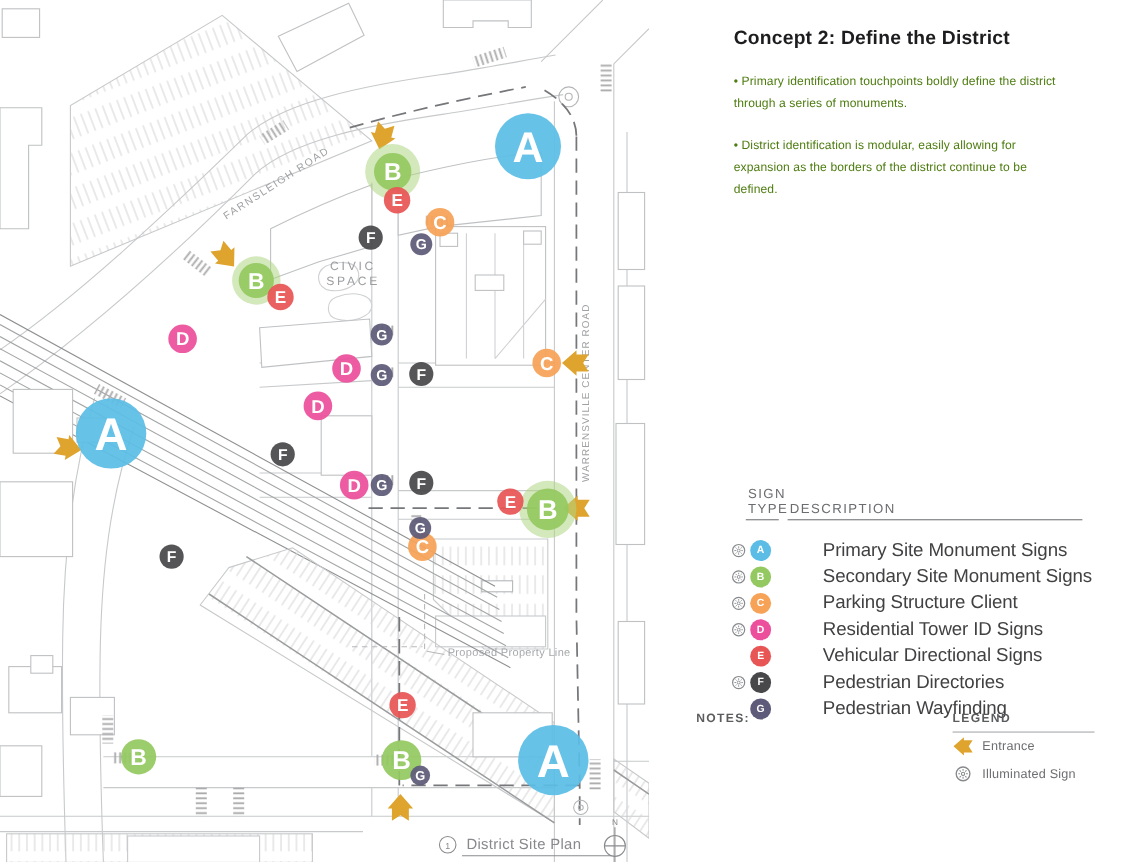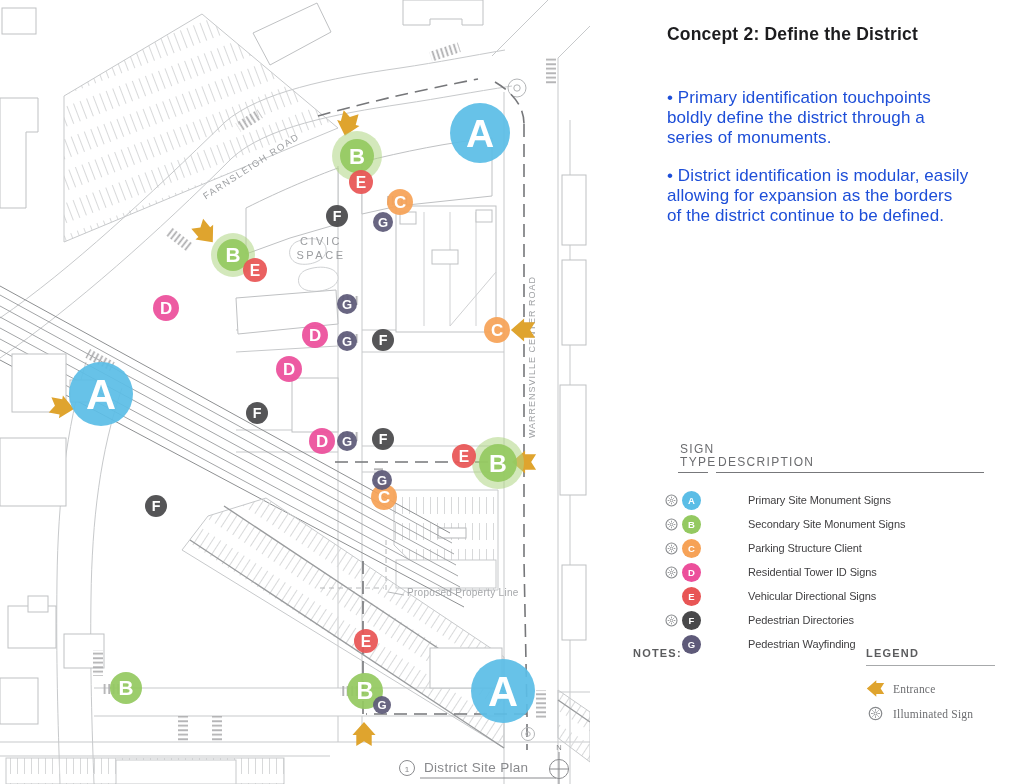--- a/index.html
+++ b/index.html
@@ -1,45 +1,45 @@
 <!DOCTYPE html>
 <html><head>
 <meta charset="utf-8">
 <style>
   html,body{margin:0;padding:0;background:#fff;}
   body{width:1024px;height:784px;position:relative;overflow:hidden;
        font-family:"Liberation Sans",sans-serif;}
   #map{position:absolute;left:0;top:0;}
   .panel-title{position:absolute;left:667px;top:24px;font-size:17.5px;font-weight:bold;
        color:#1d1d1f;letter-spacing:.2px;}
-  .bullets{position:absolute;left:667px;top:64px;width:304px;font-size:17px;
-       line-height:20px;color:#1d4ed8;letter-spacing:.1px;margin-top:24px;}
+  .bullets{position:absolute;left:667px;top:64px;width:304px;font-size:11px;
+       line-height:20px;color:#4d7c0f;letter-spacing:.1px;}
   .bullets p{margin:0 0 18px 0;}
   .signtable{position:absolute;left:663px;top:419px;width:330px;}
   .sth{display:flex;color:#6b6c6f;font-size:12px;letter-spacing:1.3px;line-height:13px;margin-top:24px;}
   .sth .c1{width:38px;padding-left:17px;box-sizing:border-box;}
   .sth .c2{padding-left:17px;align-self:flex-end;}
   .sth-rule{position:relative;height:6px;margin-top:3px;}
   .sth-rule span{position:absolute;top:0;border-top:1px solid #77787b;}
   .sth-rule .r1{left:15px;width:30px;}
   .sth-rule .r2{left:53px;width:268px;}
   .sign-rows{margin-top:10px;}
   .sign-row{display:flex;align-items:center;height:24px;}
   .illum-slot{width:16px;display:flex;justify-content:center;}
   .badge{width:19px;height:19px;border-radius:50%;margin-left:3px;display:flex;
        align-items:center;justify-content:center;color:#fff;font-size:9.5px;font-weight:bold;}
-  .sign-desc{margin-left:21px;font-size:11px;color:#414042;letter-spacing:-.1px;padding-left:26px;}
+  .sign-desc{margin-left:21px;font-size:17px;color:#414042;letter-spacing:-.1px;padding-left:26px;}
   .caps-label{font-size:11px;font-weight:bold;letter-spacing:1.2px;color:#5b5c5e;}
   .notes{position:absolute;left:633px;top:647px;width:212px;}
   .notes-box{margin-top:7px;border:1px solid #a7a9ab;padding:10px 8px 0 9px;height:74px;
        box-sizing:content-box;font-size:10px;line-height:13px;color:#58595b;}
   .notes-box p{margin:0 0 13px 0;}
   .legendblk{position:absolute;left:866px;top:647px;width:132px;}
   .legend-rule{margin-top:6px;width:129px;border-top:1px solid #a7a9ab;}
-  .legend-items{margin-top:10px;font-family:Liberation Serif, serif;}
+  .legend-items{}
   .legend-item{display:flex;align-items:center;height:25px;gap:8px;}
   .legend-item .lbl{font-size:11.5px;color:#6d6e71;letter-spacing:.2px;}
   .icon-slot{width:19px;display:flex;justify-content:center;}
 </style>
 </head>
 <body>
 
 <svg id="map" width="590" height="784" viewBox="0 0 590 784">
   <defs>
     <pattern id="stallV" width="7" height="26" patternUnits="userSpaceOnUse">

